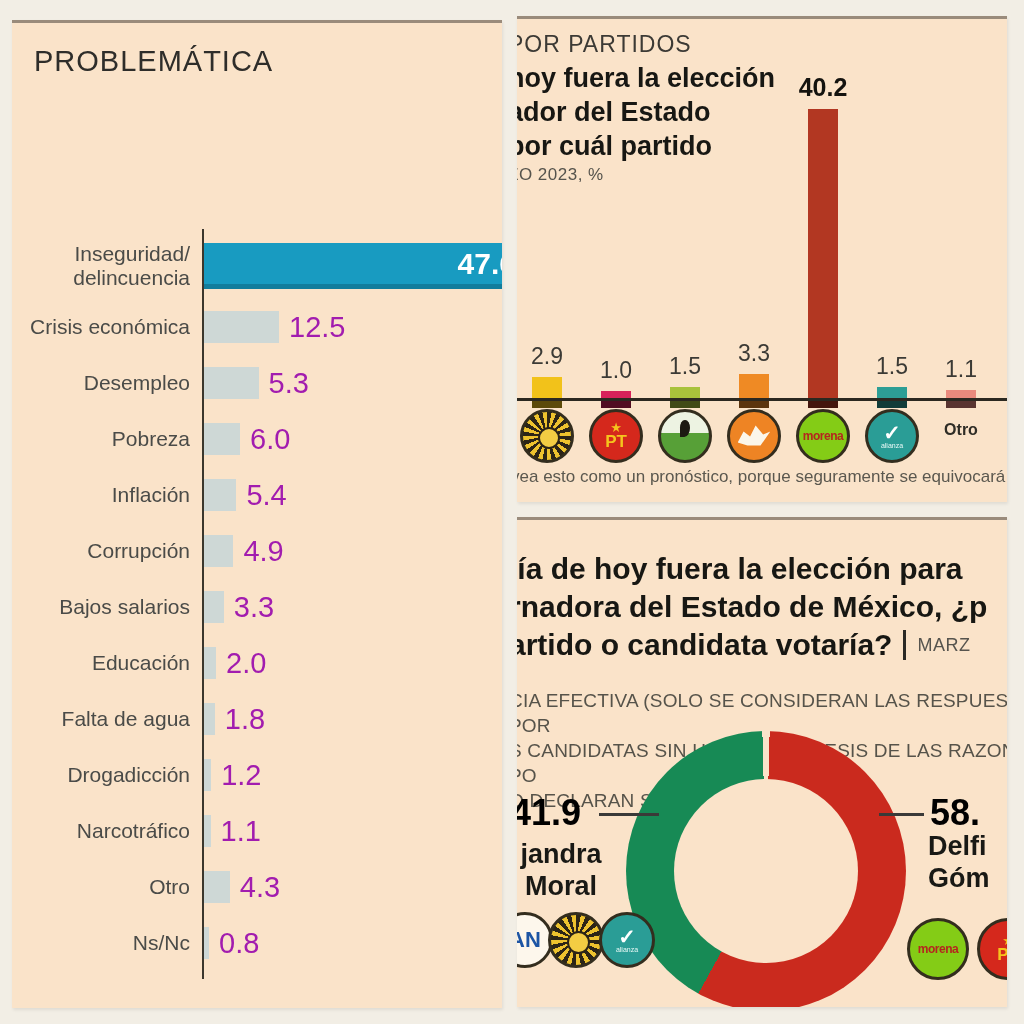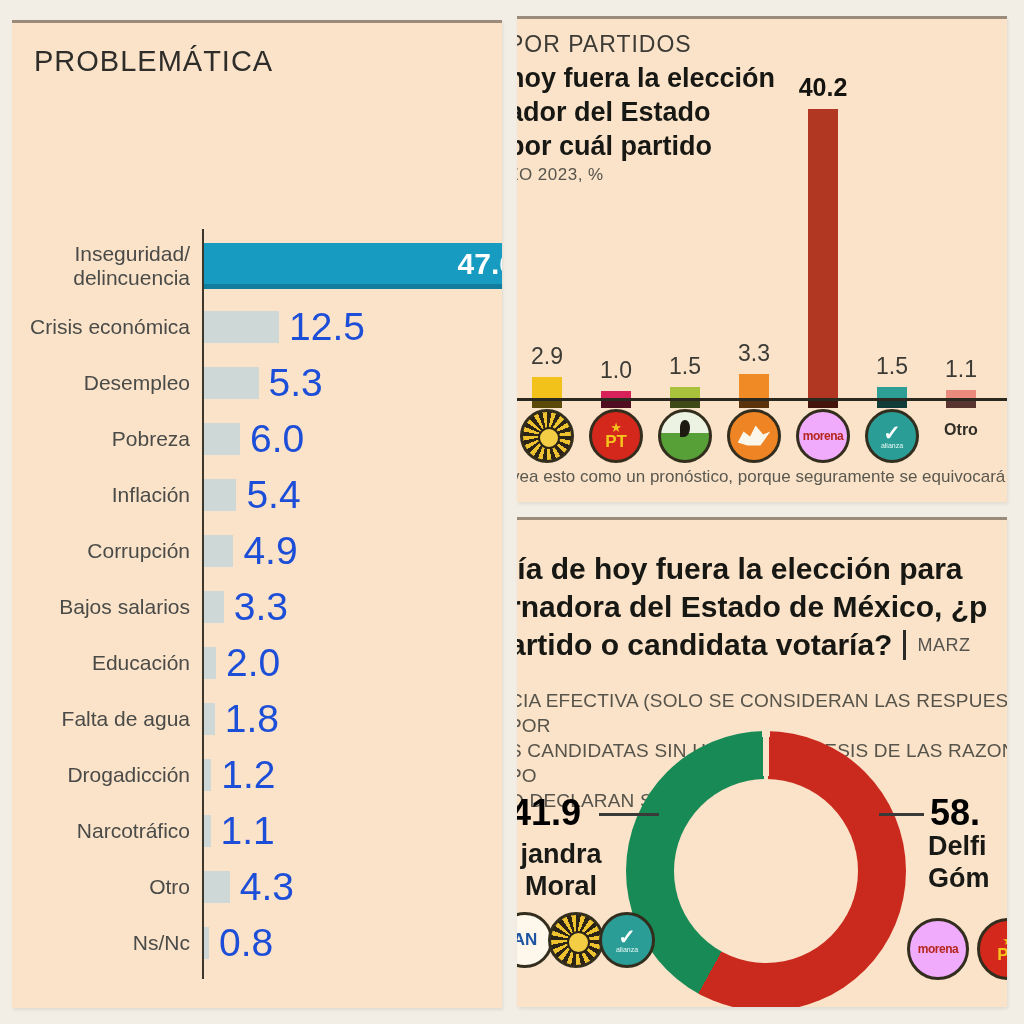--- a/index.html
+++ b/index.html
@@ -17,21 +17,21 @@
   .vbar-sep { width:3px; height:30px; background:#2b2a26; flex:none; }
   .period { font-size:20px; font-weight:400; color:#56544e; letter-spacing:.5px; }
   .lchart { position:absolute; left:12px; top:210px; width:472px; }
   .laxis { position:absolute; left:190px; top:206px; width:2px; height:750px; background:#3b372d; }
   .lrow { display:flex; align-items:center; height:56px; }
   .lrow.hl { height:66px; }
   .llabel { width:178px; padding-right:12px; text-align:right; font-size:21px; line-height:24px; color:#4a4b48; flex:none; }
   .lbarzone { flex:1; display:flex; align-items:center; padding-left:2px; }
   .lbar { height:32px; background:#ced8d6; flex:none; display:flex; align-items:center; justify-content:flex-end; }
   .lrow.hl .lbar { height:46px; background:#189bc1; border-bottom:5px solid rgba(10,70,90,.35); }
-  .lval { margin-left:10px; font-size:39px; color:#1d4ed8; }
+  .lval { margin-left:10px; font-size:29px; color:#a21caf; }
   .lval-in { color:#fff; font-weight:700; font-size:30px; padding-right:9px; }
 
   
   .clipL { margin-left:-9px; }
   #tr-kicker { position:absolute; left:0; top:12px; font-size:23px; letter-spacing:1px; color:#3c3a35; }
   #tr-title { position:absolute; left:0; top:42px; font-size:27px; line-height:34px; font-weight:700; color:#171713; width:560px; }
   #tr-period { position:absolute; left:0; top:146px; font-size:17px; color:#55534c; letter-spacing:.5px; }
   #tr-baseline { position:absolute; left:0; top:379px; width:490px; height:3px; background:#2b2820; }
   .pcol { position:absolute; width:64px; height:486px; top:0; }
   .pval { position:absolute; width:100%; text-align:center; font-size:23px; color:#3b3a35; }
@@ -67,27 +67,27 @@
   .logo-prd { background:repeating-conic-gradient(#2c2517 0 11.25deg,#edc22e 11.25deg 22.5deg); }
   .logo-prd::after { content:""; position:absolute; left:31%; top:31%; width:38%; height:38%; background:#f3cd43; border:2px solid #2c2517; border-radius:50%; }
   .logo-pt { background:#d5281c; }
   .pt-star { color:#f5c41d; font-size:13px; line-height:11px; }
   .pt-text { color:#f5c41d; font-weight:700; font-size:17px; line-height:17px; }
   .logo-pvem { background:linear-gradient(180deg,#edf3e2 0 44%,#57a037 44%); }
   .logo-pvem::after { content:""; position:absolute; left:39%; top:16%; width:22%; height:36%; background:#1d1a12; border-radius:50% 50% 60% 0; }
   .logo-mc { background:#ee8424; }
   .logo-mc::after { content:""; position:absolute; left:16%; top:28%; width:68%; height:42%; background:#fbf6ea;
     clip-path:polygon(0 85%,18% 30%,38% 55%,55% 0,78% 45%,100% 30%,70% 100%,30% 100%); }
-  .logo-morena { background:#f0abfc; }
+  .logo-morena { background:#84cc16; }
   .morena-text { color:#b5261e; font-weight:700; font-size:12px; letter-spacing:-.5px; }
   .logo-na { background:#2a9d96; }
   .na-check { color:#fff; font-weight:700; font-size:21px; line-height:19px; }
   .na-text { color:#eafaf7; font-size:7px; line-height:8px; }
   .logo-pan { background:#fdf7ec; }
-  .pan-text { color:#1d55a4; font-weight:700; font-size:17px; }
+  .pan-text { color:#1d55a4; font-weight:700; font-size:22px; }
 </style>
 </head>
 <body>
 
 <div class="panel" id="panel-left">
   <div class="kicker">PROBLEMÁTICA</div>
   <div class="laxis laxis-line" style="position:absolute;left:190px;top:206px;width:2px;height:750px;background:#3b372d;"></div>
   <div class="lchart" id="problem-rows">
       <div class="lrow hl">
         <div class="llabel">

